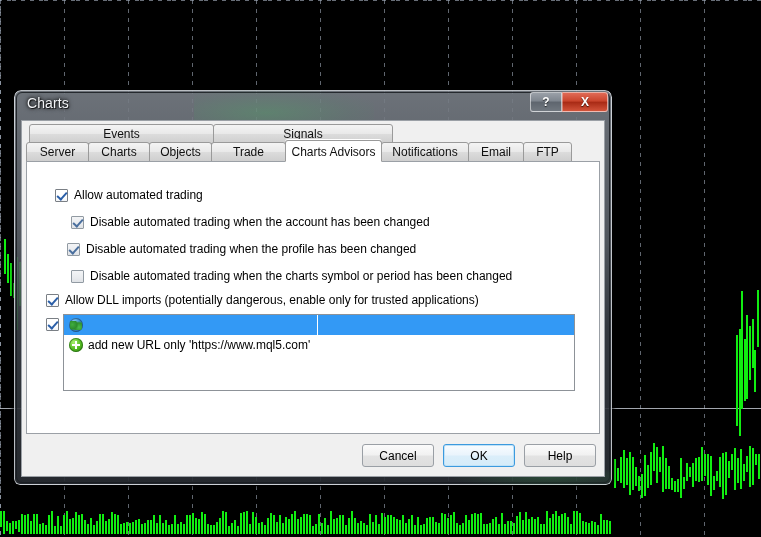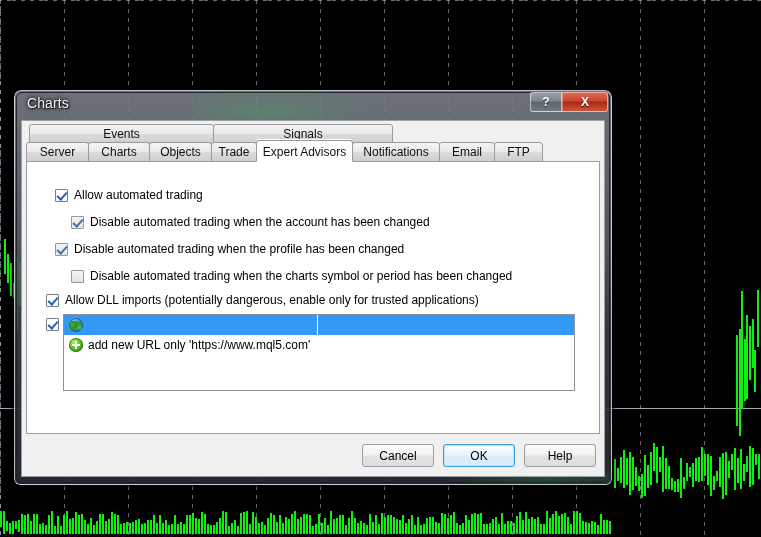--- a/index.html
+++ b/index.html
@@ -612,39 +612,39 @@
 
     <div id="tab-area">
       <div class="tab-row" id="tab-row-top">
           <div class="tab" style="width: 185px;">Events</div>
           <div class="tab" style="width: 180px;">Signals</div>
         </div>
       <div class="tab-row" id="tab-row-bottom">
           <div class="tab" style="width: 63px;">Server</div>
           <div class="tab" style="width: 62px;">Charts</div>
           <div class="tab" style="width: 63px;">Objects</div>
-          <div class="tab" style="width: 46px;">Trade</div>
-          <div class="tab active" style="width: 97px;">Expert Advisors</div>
+          <div class="tab" style="width: 75px;">Trade</div>
+          <div class="tab active" style="width: 97px;">Charts Advisors</div>
           <div class="tab" style="width: 88px;">Notifications</div>
           <div class="tab" style="width: 56px;">Email</div>
           <div class="tab" style="width: 49px;">FTP</div>
         </div>
     </div>
 
     <div id="panel">
       <div id="checkbox-group">
           <div class="cb-row" style="top: 26px; left: 28px;">
             <span class="cbox checked"></span>
             <span>Allow automated trading</span>
           </div>
           <div class="cb-row" style="top: 53px; left: 44px;">
             <span class="cbox sub checked"></span>
             <span>Disable automated trading when the account has been changed</span>
           </div>
-          <div class="cb-row" style="top: 80px; left: 28px;">
+          <div class="cb-row" style="top: 80px; left: 40px;">
             <span class="cbox sub checked"></span>
             <span>Disable automated trading when the profile has been changed</span>
           </div>
           <div class="cb-row" style="top: 107px; left: 44px;">
             <span class="cbox sub"></span>
             <span>Disable automated trading when the charts symbol or period has been changed</span>
           </div>
           <div class="cb-row" style="top: 131px; left: 19px;">
             <span class="cbox checked"></span>
             <span>Allow DLL imports (potentially dangerous, enable only for trusted applications)</span>

